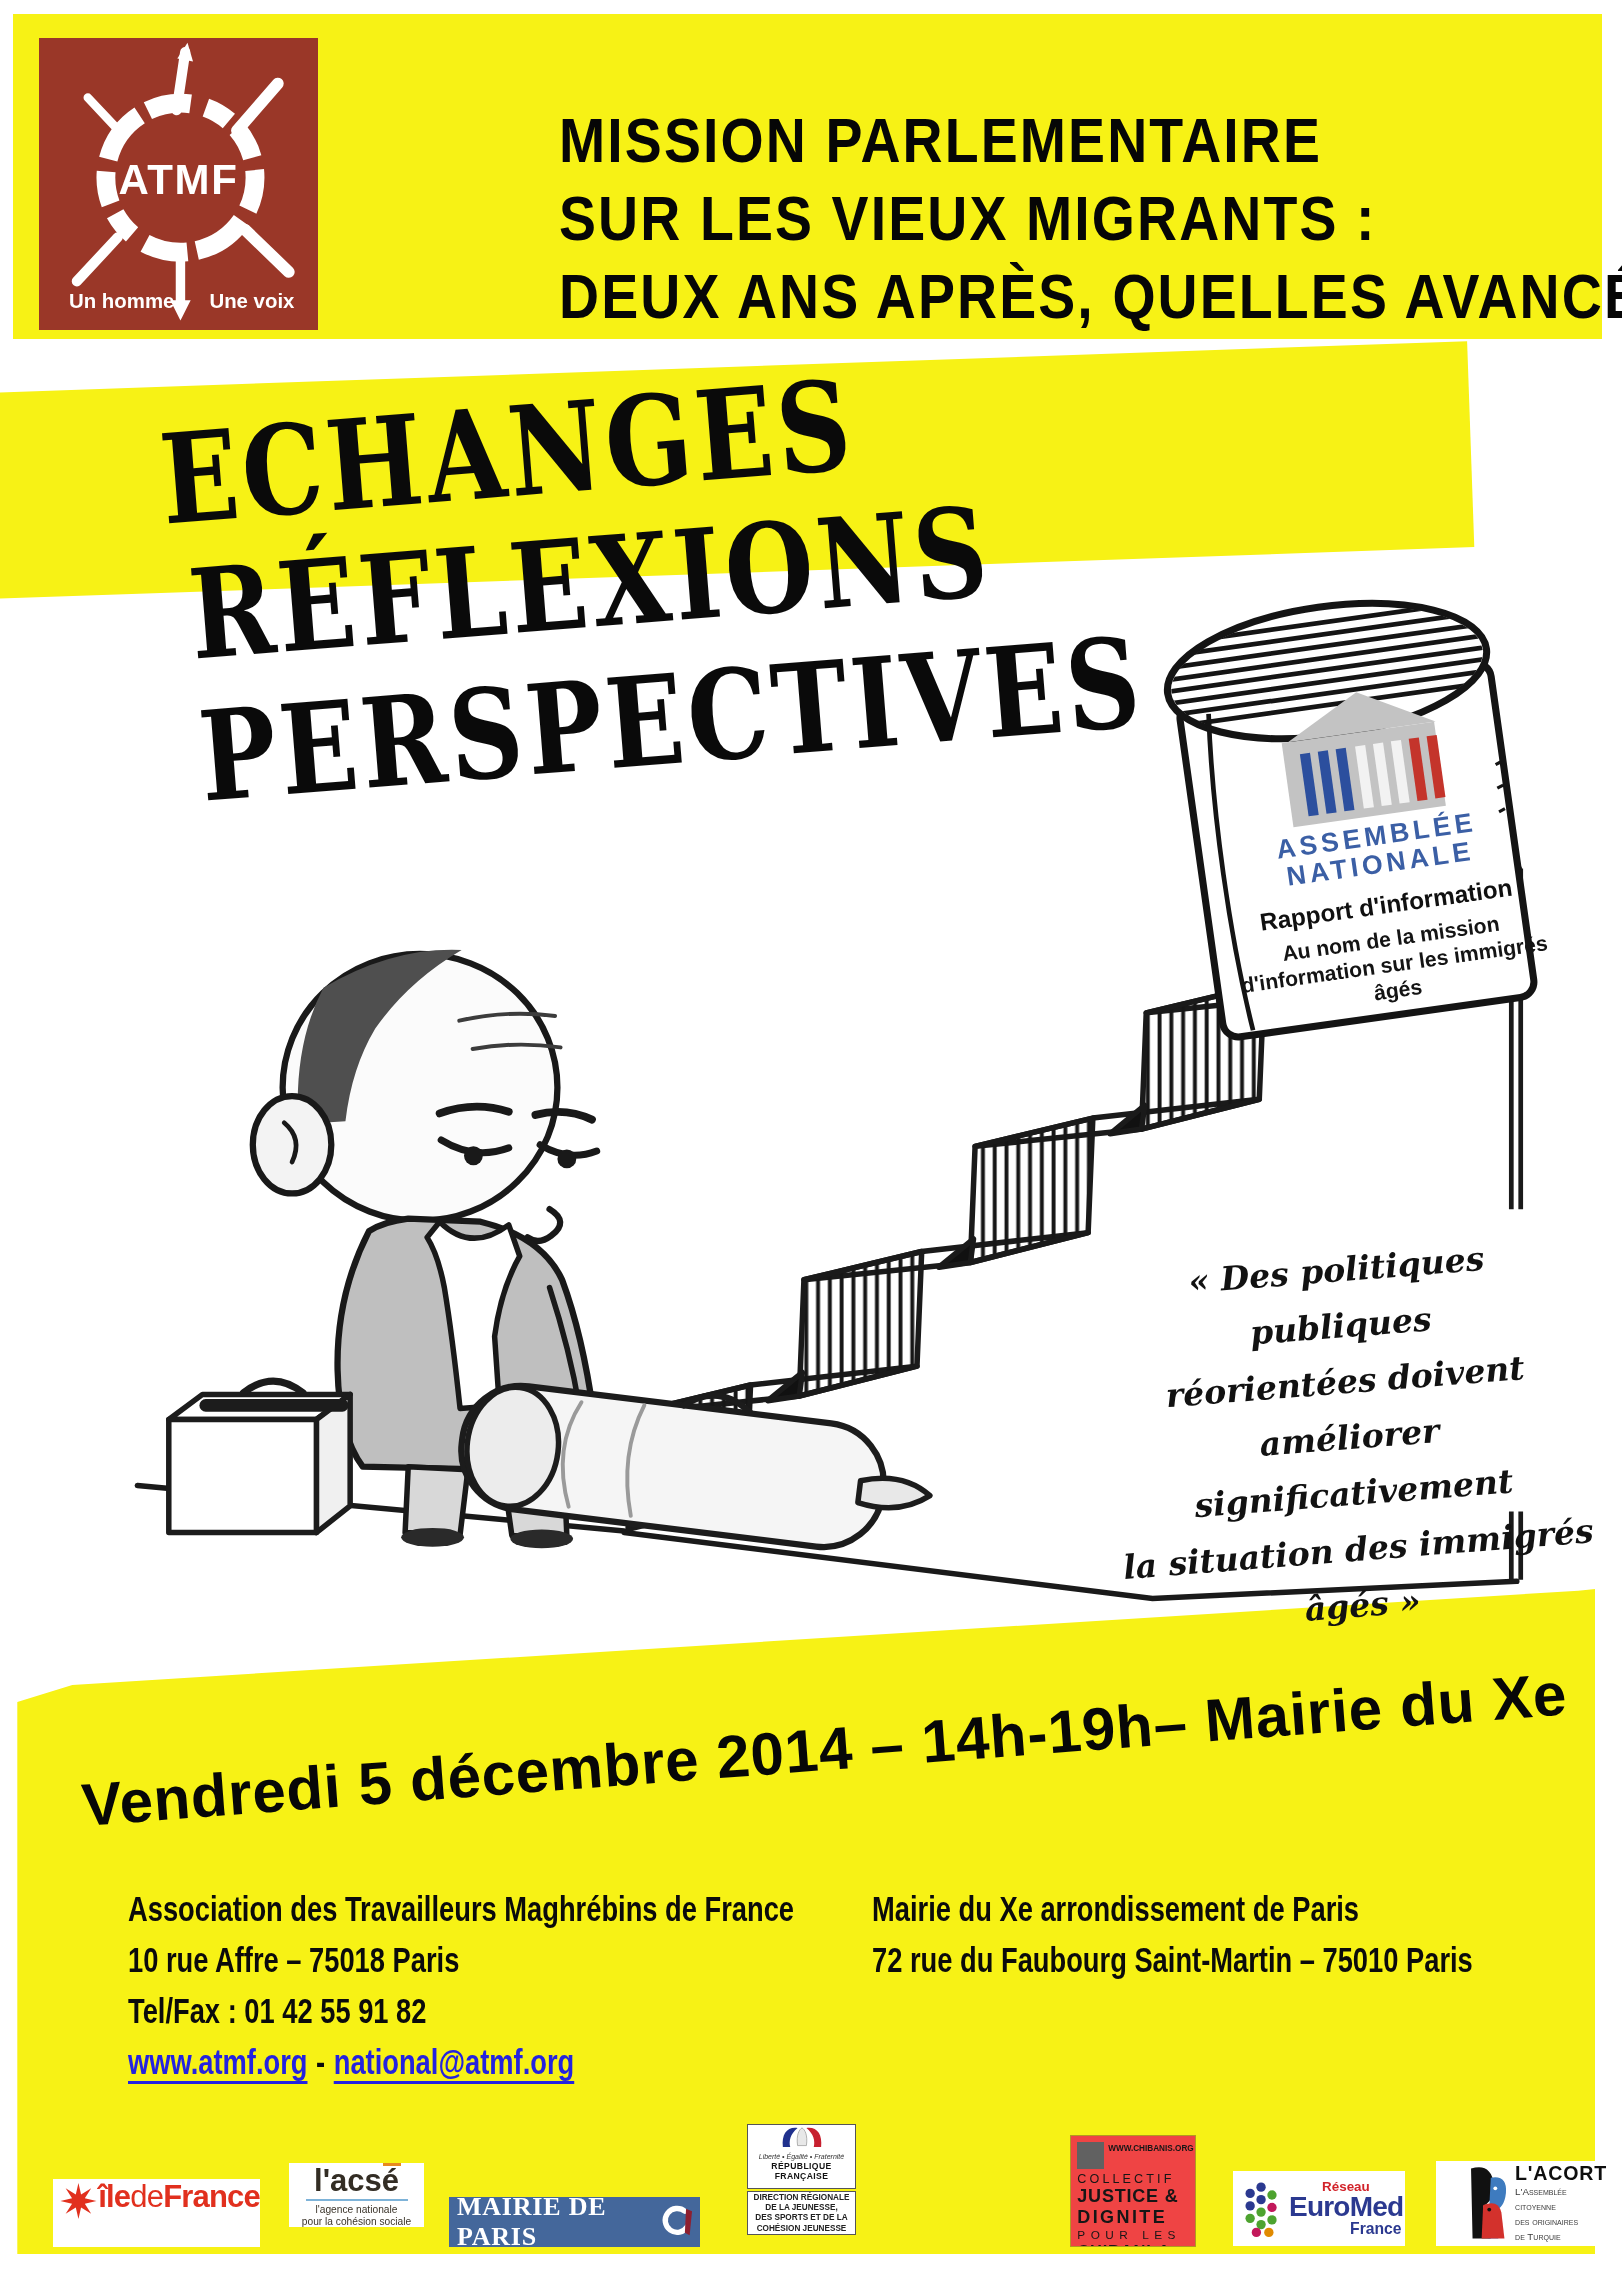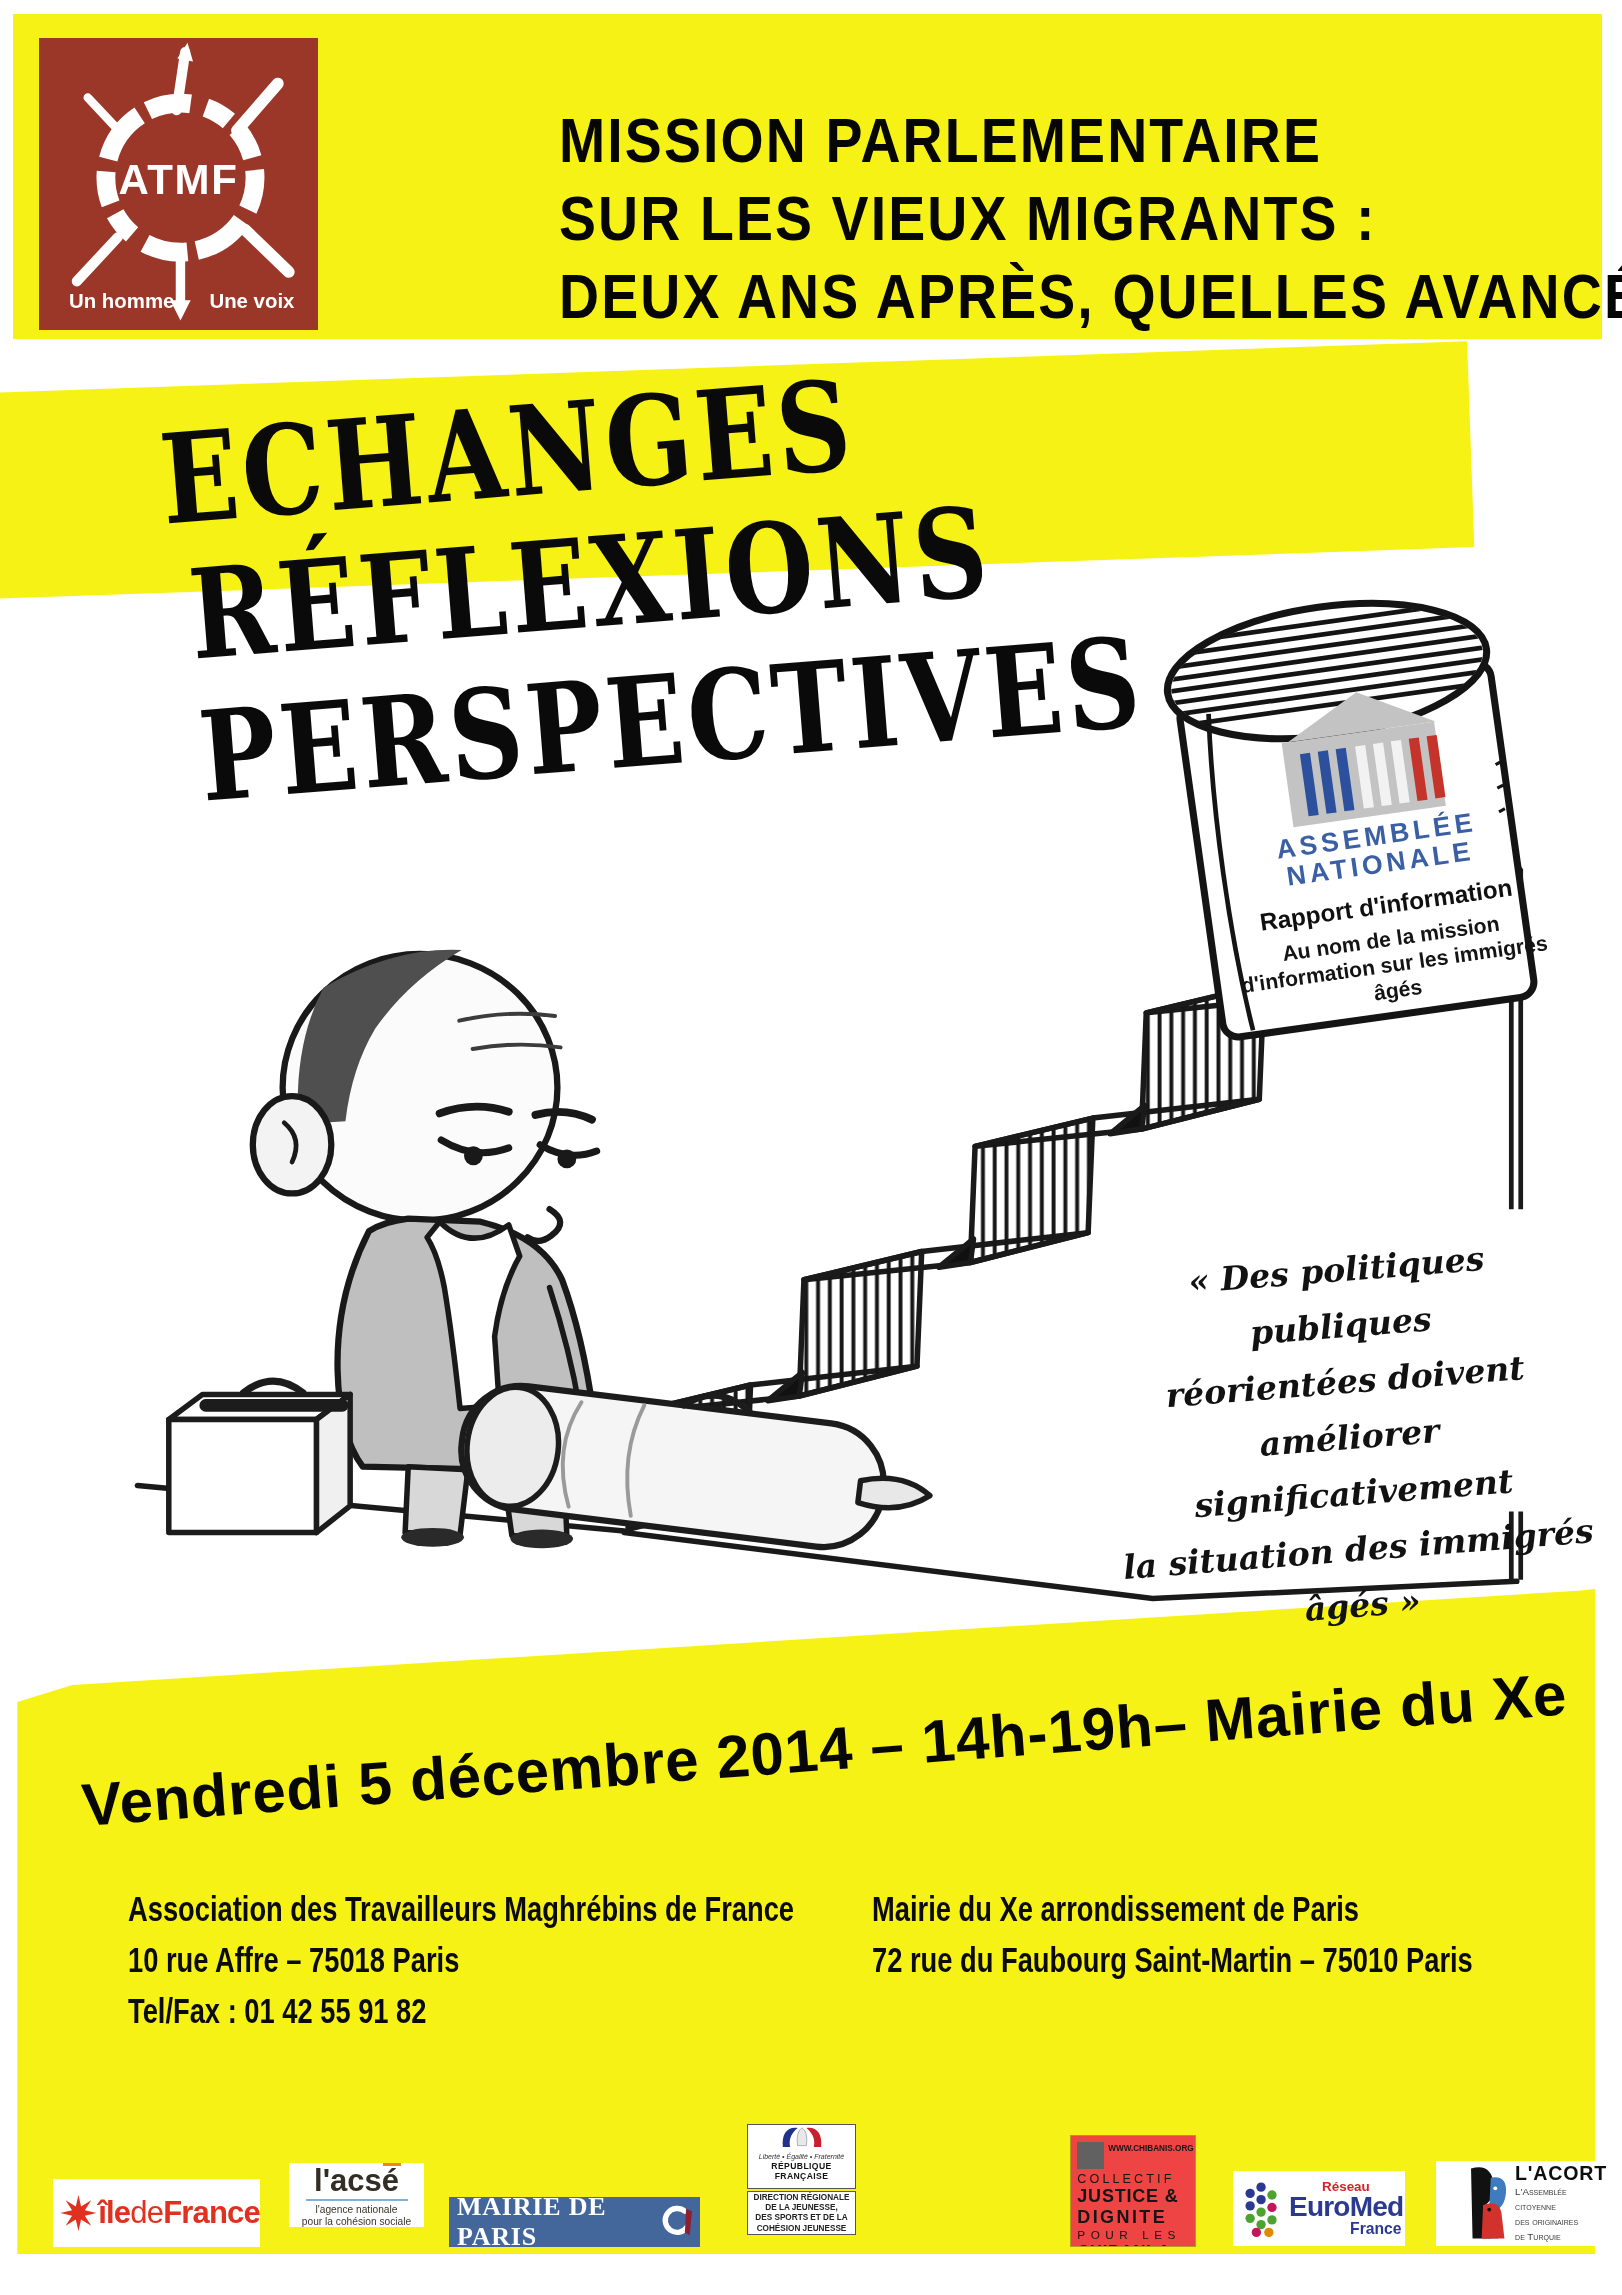--- a/index.html
+++ b/index.html
@@ -44,21 +44,21 @@
   
   .contact{z-index:3;font-weight:bold;font-size:35px;line-height:51px;color:#0b0b0b;
     white-space:nowrap;}
   .contact .line{display:inline-block;transform:scaleX(.78);transform-origin:0 0;}
   .c-left{left:128px;top:1883px;}
   .c-right{left:872px;top:1883px;}
   .contact a{color:#2423DF;text-decoration:underline;text-underline-offset:7px;}
   .contact .dash{color:#0b0b0b;padding:0 11px;}
   
   .pbox{z-index:3;background:#fff;overflow:hidden;}
-  .idf{left:53px;top:2179px;width:207px;height:68px;display:flex;align-items:center;}
+  .idf{left:53px;top:2179px;width:207px;height:68px;display:flex;}
   .idf .nm{color:#E1301E;font-size:31px;font-weight:bold;letter-spacing:-0.8px;}
   .idf .nm .lt{font-weight:normal;}
   .acse{left:289px;top:2163px;width:135px;height:64px;text-align:center;}
   .acse .nm{font-size:31px;font-weight:bold;color:#332d24;line-height:35px;position:relative;display:inline-block;}
   .acse .bar{position:absolute;right:-1.6px;top:-3.1px;width:17.3px;height:6.3px;background:#E8891E;}
   .acse .rule{width:102px;height:2.4px;background:#7EB3D8;margin:0.8px auto 3.1px;}
   .acse .sub{font-size:10.2px;line-height:11.8px;color:#3b342a;}
   .paris{left:449px;top:2197px;width:251px;height:50px;background:#44679B;display:flex;
     align-items:center;justify-content:space-between;padding:0 7.9px;box-sizing:border-box;}
   .paris .nm{color:#fff;font-size:26px;font-weight:bold;letter-spacing:0.8px;
@@ -247,20 +247,21 @@
   <div>la situation des immigrés</div>
   <div>âgés »</div>
 </div>
 
 <div class="abs banner">Vendredi 5 décembre 2014 – 14h-19h– Mairie du Xe</div>
 
 <div class="abs contact c-left">
   <div><span class="line">Association des Travailleurs Maghrébins de France</span></div>
   <div><span class="line">10 rue Affre – 75018 Paris</span></div>
   <div><span class="line">Tel/Fax : 01 42 55 91 82</span></div>
+  <div><span class="line"><a href="#">www.atmf.org</a><span class="dash">-</span><a href="#">national@atmf.org</a></span></div>
 </div>
 
 <div class="abs contact c-right">
   <div><span class="line">Mairie du Xe arrondissement de Paris</span></div>
   <div><span class="line">72 rue du Faubourg Saint-Martin – 75010 Paris</span></div>
 </div>
 
 <div class="abs pbox idf">
   <svg width="44" height="44" viewBox="0 0 56 56" style="margin-left:6.3px">
     <polygon fill="#E1301E" points="54,28 37.2,24.2 46.4,9.6 31.8,18.8 28,2 24.2,18.8 9.6,9.6 18.8,24.2 2,28 18.8,31.8 9.6,46.4 24.2,37.2 28,54 31.8,37.2 46.4,46.4 37.2,31.8"></polygon>

